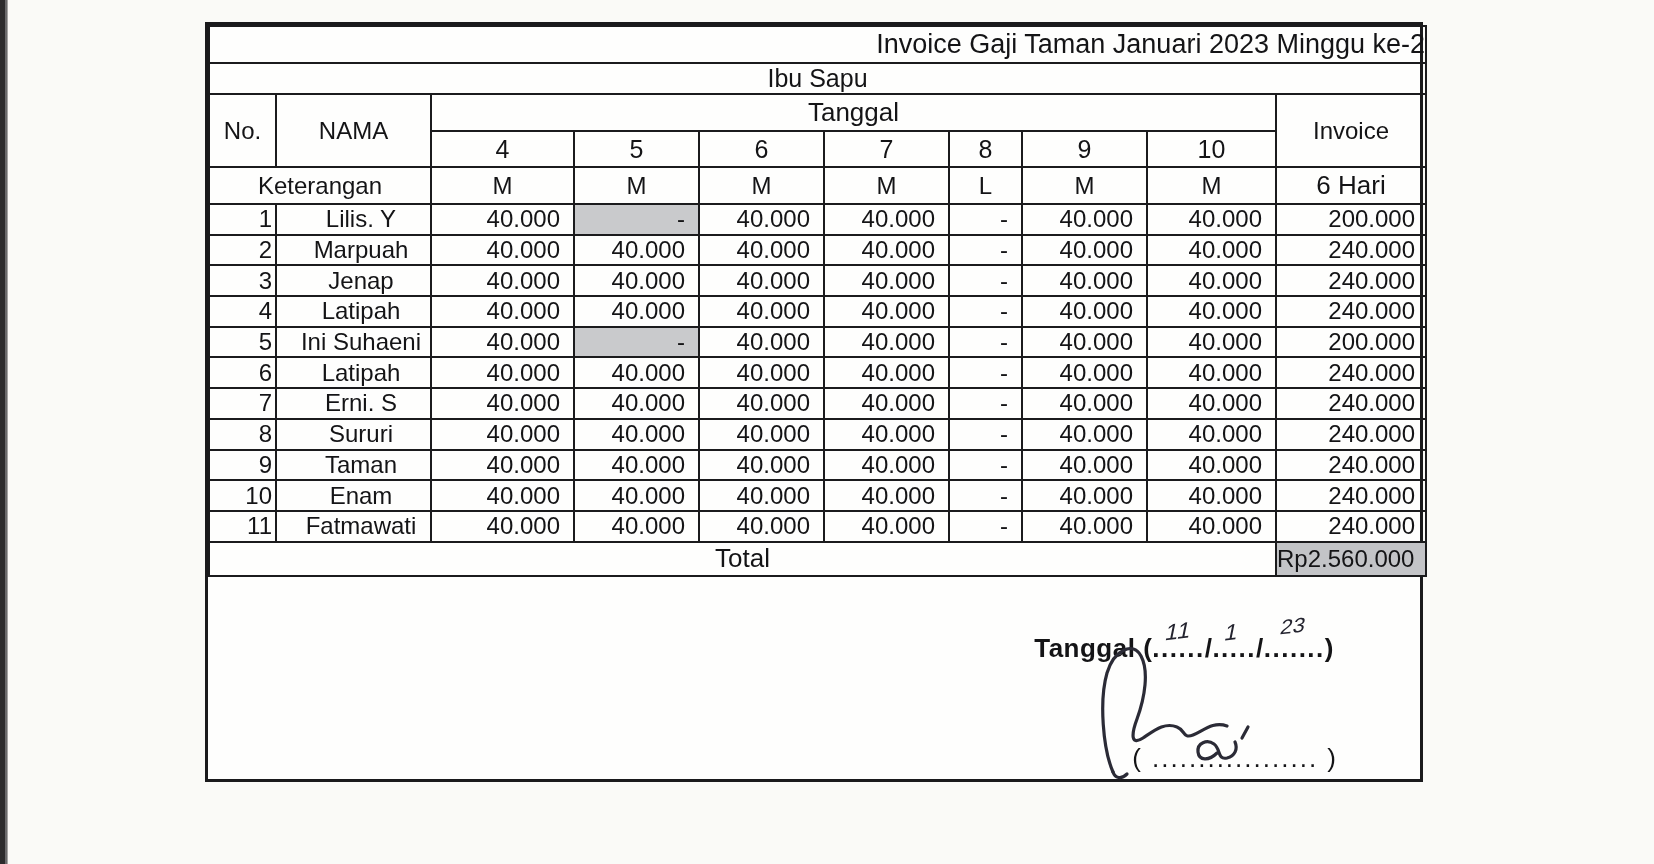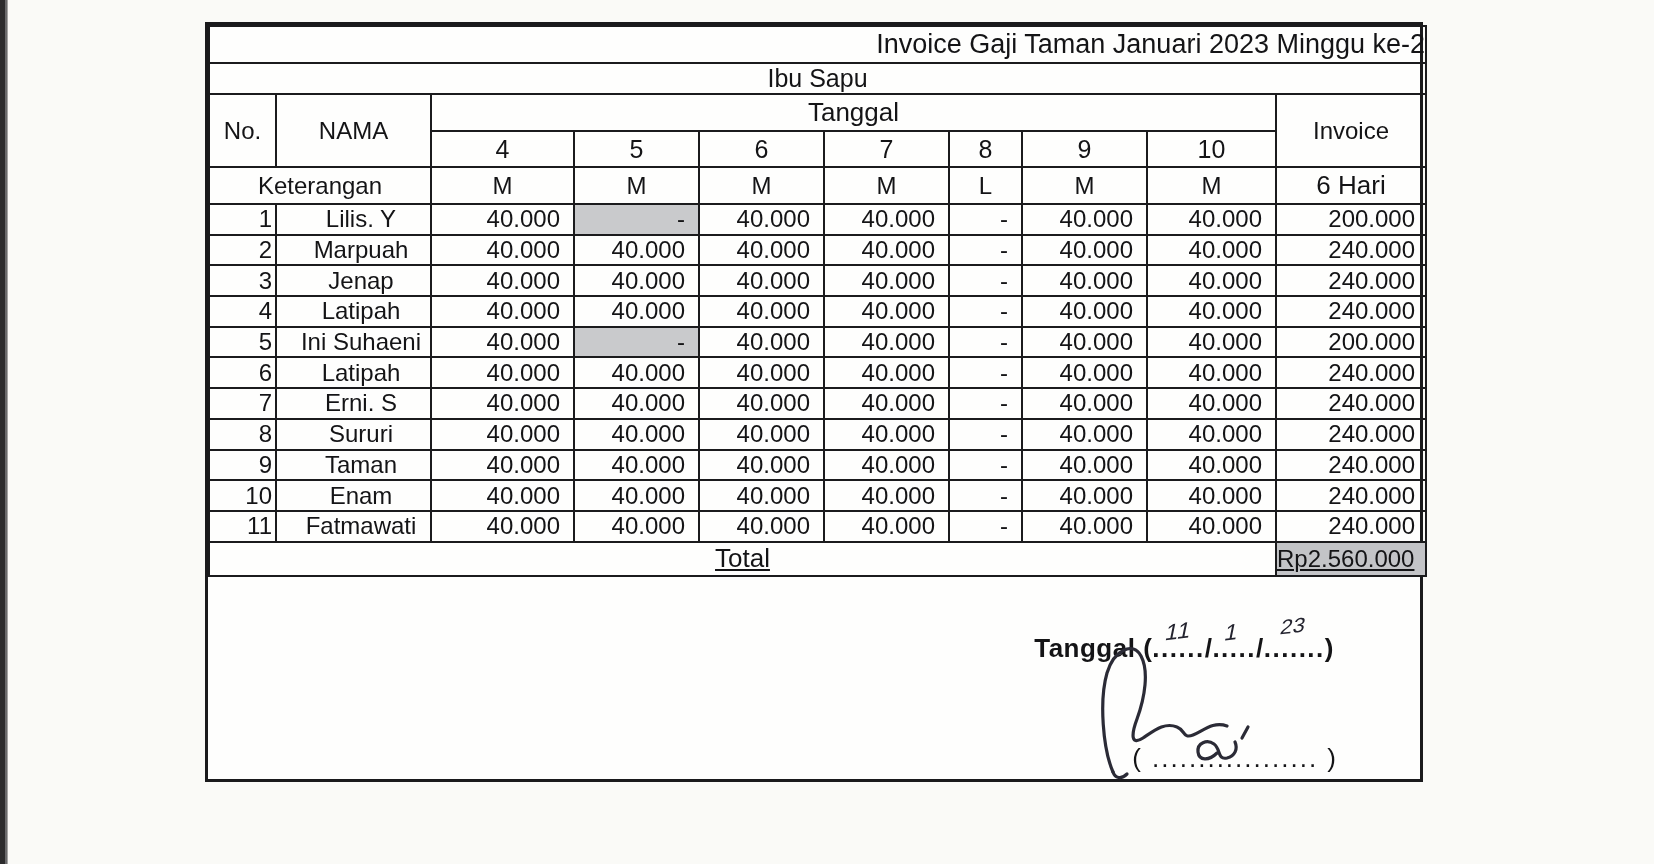--- a/index.html
+++ b/index.html
@@ -31,21 +31,21 @@
     text-align:center;
     white-space:nowrap;
     overflow:hidden;
   }
   tr.r-title   { height:37px; }
   tr.r-sub     { height:18px; }
   tr.r-tanggal { height:37px; }
   tr.r-dates   { height:36px; }
   tr.r-ket     { height:37px; }
   tr.r-data    { height:30.7px; }
-  tr.r-total   { height:34px;text-decoration:underline; }
+  tr.r-total   { height:34px; }
   .fs-title  { font-size:27px;text-align:right; }
   .fs-sub    { font-size:25px; }
   .fs-big    { font-size:26px; }
   .fs-med    { font-size:25px; }
   .cell-no     { text-align:right; padding-right:3px; }
   .cell-name   { text-align:center;  padding-left:15px; }
   .cell-val    { text-align:right; padding-right:13px; }
   .cell-jumlah { padding-right:10px;padding-left:24px; }
   .shaded      { background:#c9cacc; }
   .total-value { background:#c3c4c7; padding-right:20px; }

